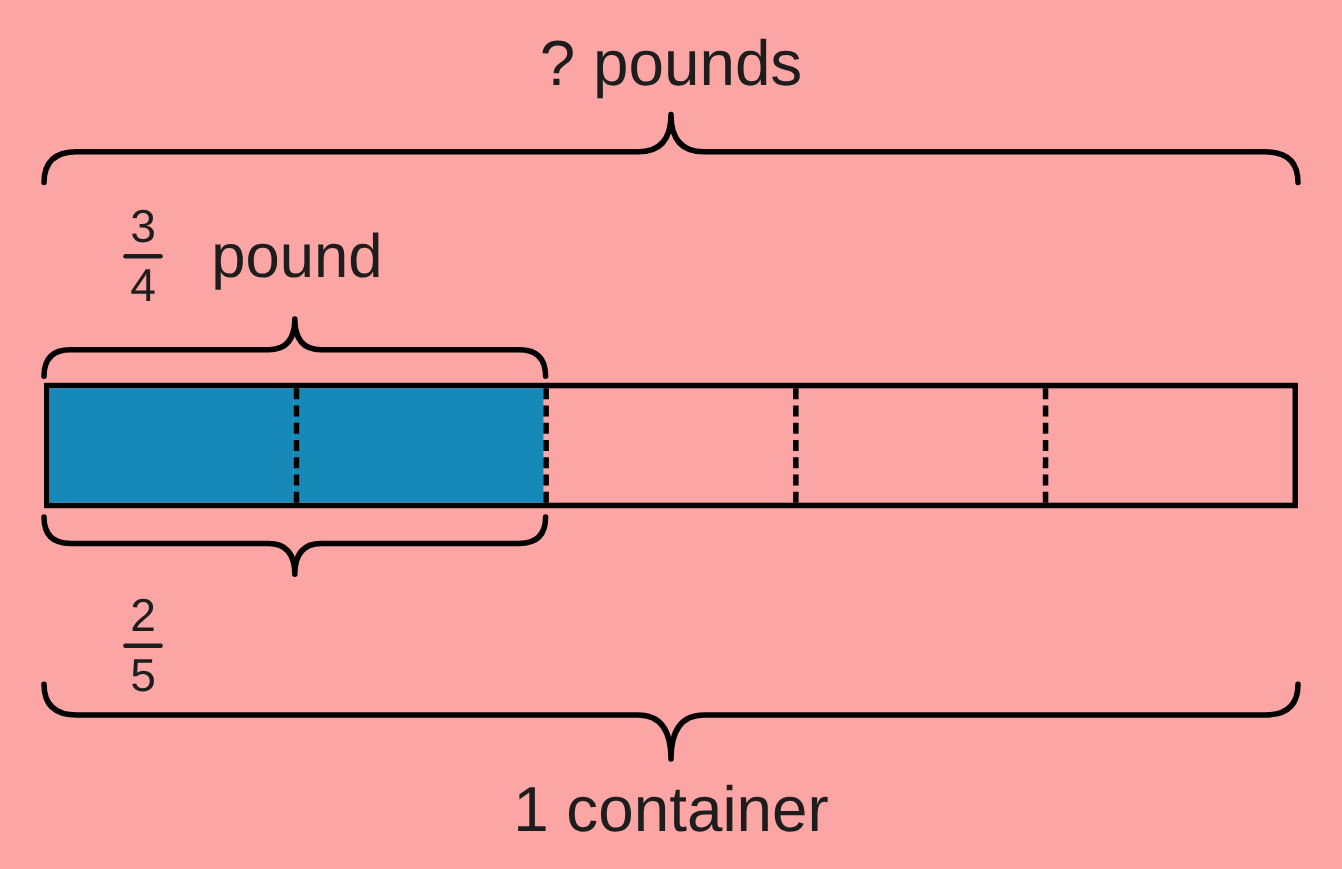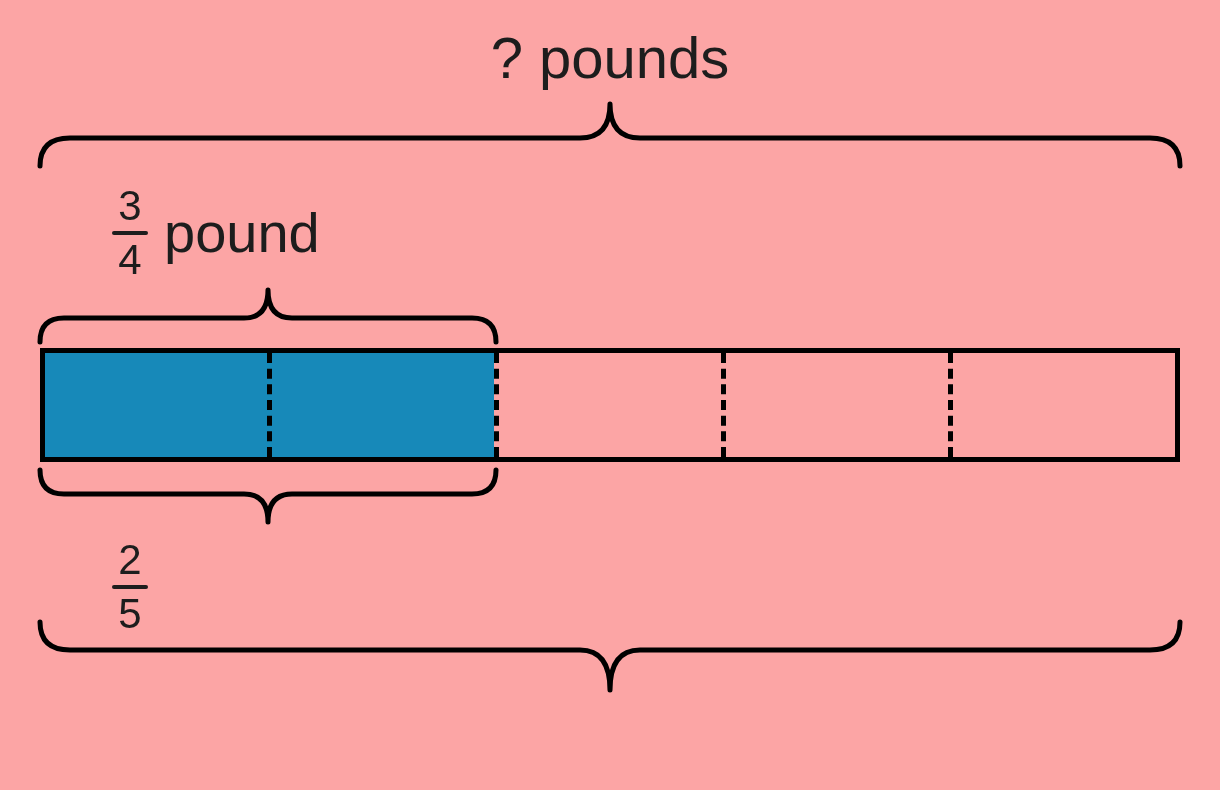--- a/index.html
+++ b/index.html
@@ -59,20 +59,21 @@
   .frac-bar {
     width: 36px;
     height: 4px;
     background: #1d1d1d;
     border-radius: 2px;
     margin: 3px 0;
   }
   .unit {
     font-size: 56px;
     line-height: 1;
+    margin-left: 28px;
   }
 </style>
 </head>
 <body>
 
 <div class="canvas">
 
   <div class="abs label-lg" style="left:0; top:24px; width:1220px;">? pounds</div>
 
   <svg class="abs brace" style="left:40px; top:104px;" width="1140" height="62" viewBox="0 0 1140 62" aria-hidden="true">
@@ -109,14 +110,15 @@
       <span class="digit">2</span>
       <span class="frac-bar"></span>
       <span class="digit">5</span>
     </div>
   </div>
 
   <svg class="abs brace" style="left:40px; top:622px;" width="1140" height="68" viewBox="0 0 1140 68" aria-hidden="true">
     <path d="M0,0 Q0,28 30,28 L540,28 Q570,28 570,68 Q570,28 600,28 L1110,28 Q1140,28 1140,0" fill="none" stroke="#000000" stroke-width="5" stroke-linecap="round" stroke-linejoin="round"></path>
   </svg>
 
+  <div class="abs label-lg" style="left:0; top:702px; width:1220px;">1 container</div>
 
 </div>
 
 </body></html>

